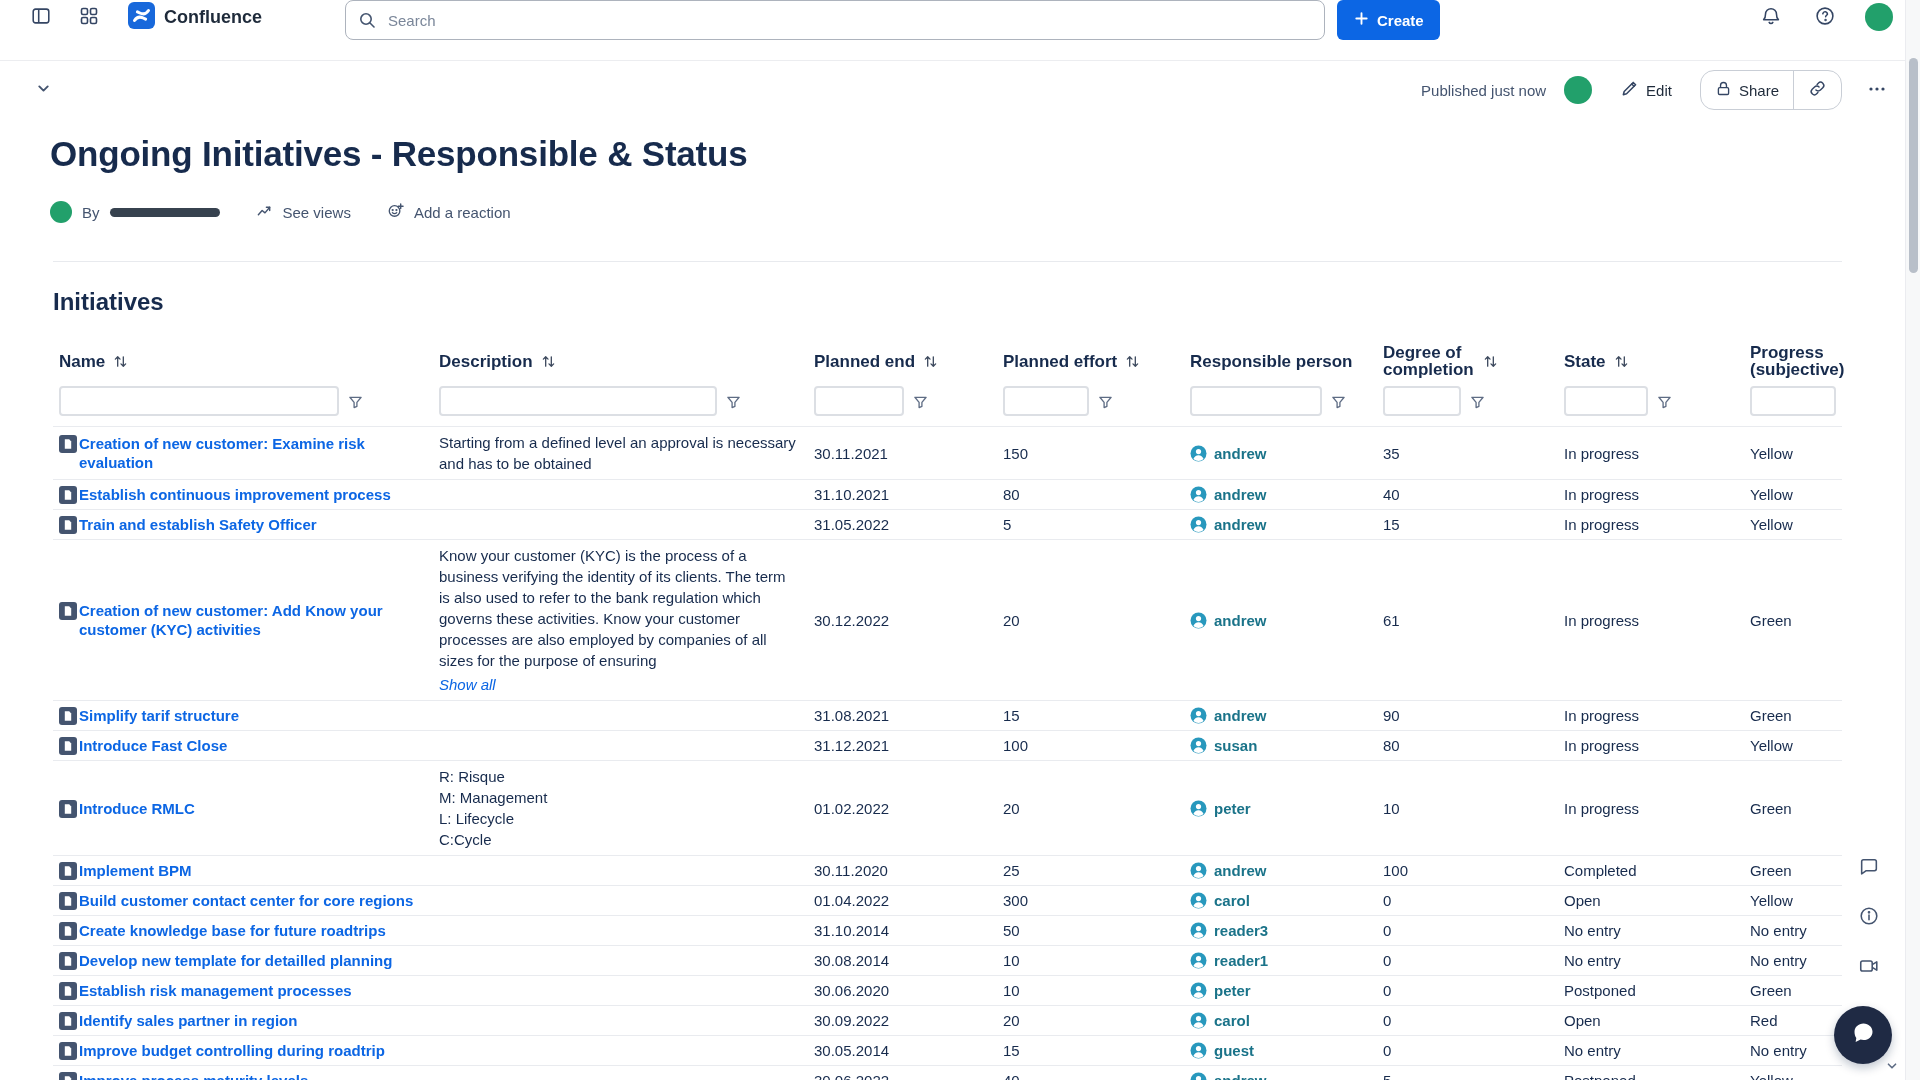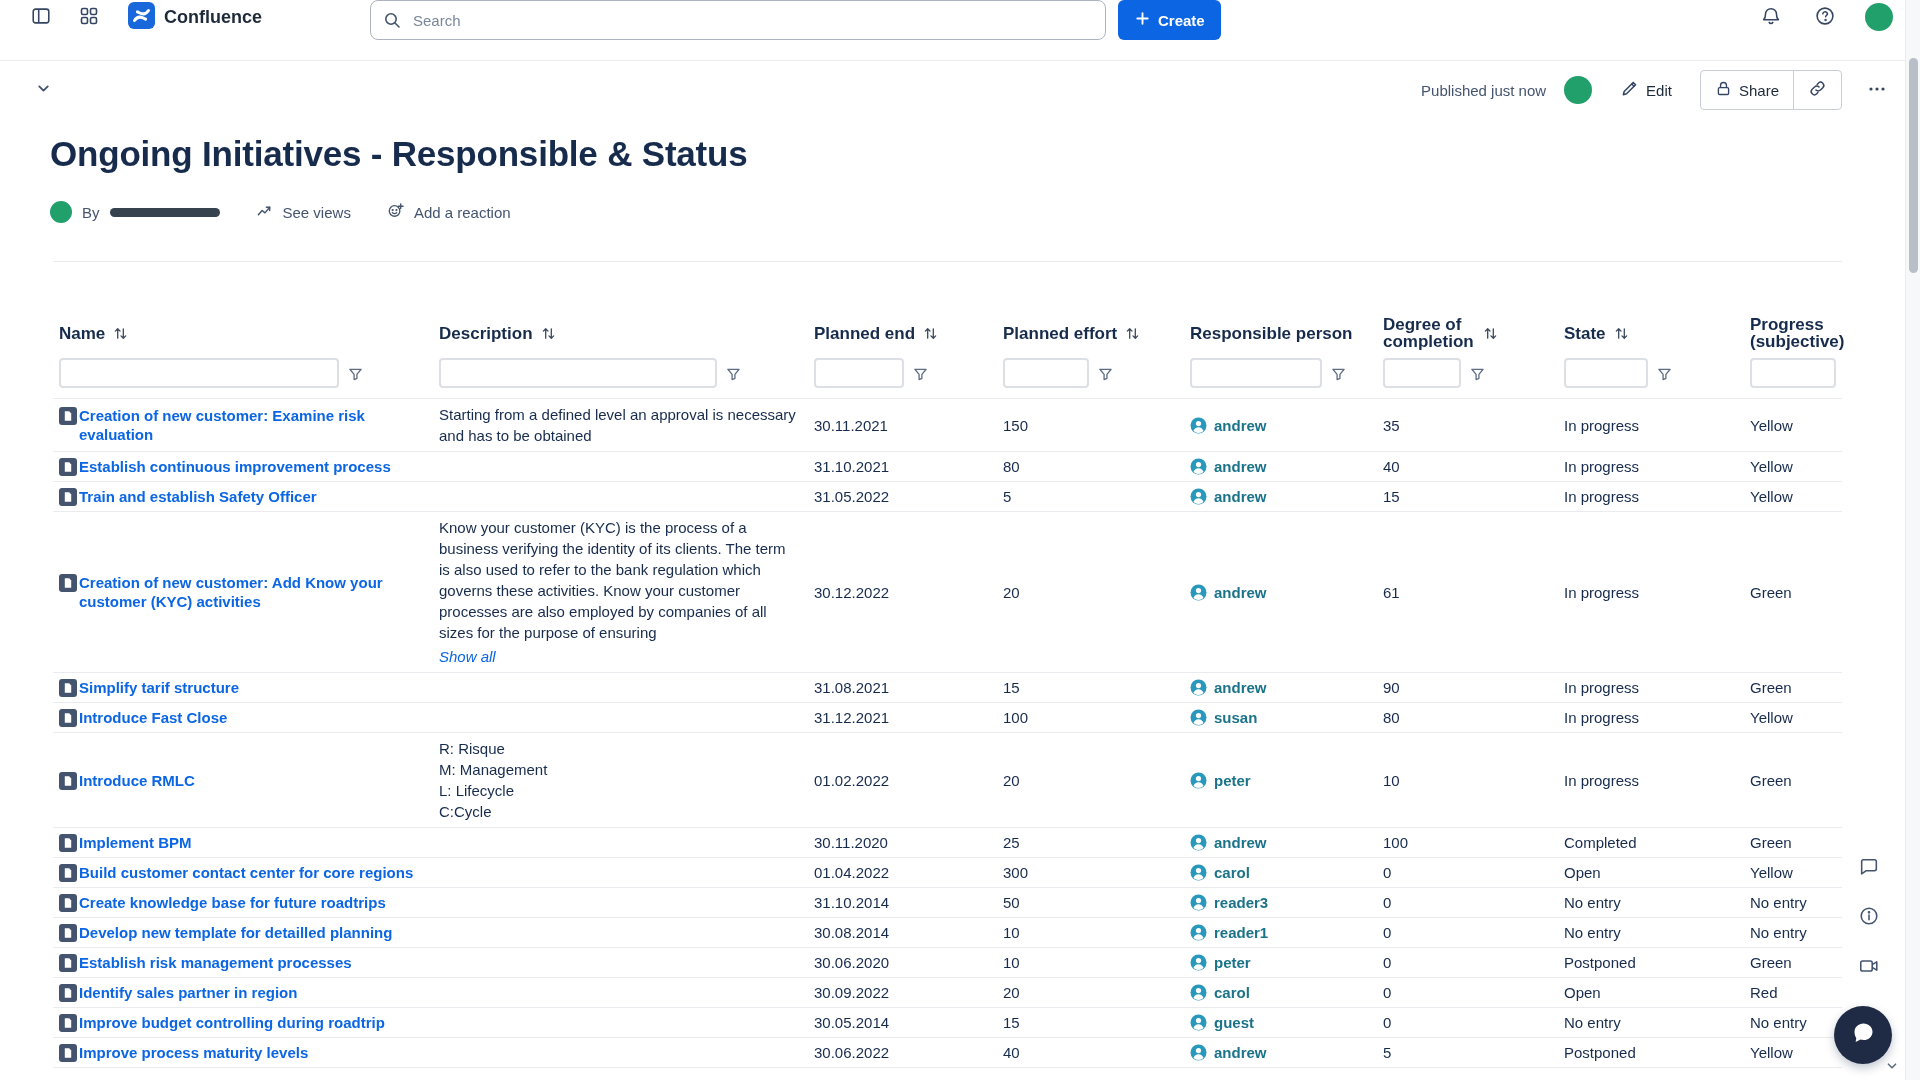--- a/index.html
+++ b/index.html
@@ -22,21 +22,21 @@
     background: #fff;
   }
   .nav-left { display: flex; align-items: center; gap: 14px; }
   .icon-btn {
     width: 34px; height: 34px;
     display: flex; align-items: center; justify-content: center;
     border-radius: 6px; background: transparent; border: none; cursor: pointer;
   }
   .logo { display: flex; align-items: center; gap: 9px; margin-left: 8px; }
   .logo-text { font-size: 18px; font-weight: 700; color: #1E2A3A; }
-  .search-wrap { position: relative; margin-left: 108px; width: 736px; }
+  .search-wrap { position: relative; margin-left: 83px; width: 980px; }
   .search-input {
     width: 100%; height: 40px;
     border: 1px solid #ADB3BD; border-radius: 8px;
     padding: 0 14px 0 42px;
     font-size: 15px; font-family: inherit; color: #172B4D;
     outline: none; background: #fff;
   }
   .search-input::placeholder { color: #7A8699; }
   .search-icon-pos { position: absolute; left: 13px; top: 11px; }
   .create-btn {
@@ -61,21 +61,21 @@
   .page-bar-right { margin-left: auto; display: flex; align-items: center; gap: 18px; }
   .published { font-size: 15px; color: #44546F; }
   .ghost-btn {
     display: flex; align-items: center; gap: 7px;
     background: transparent; border: none; cursor: pointer;
     font-family: inherit; font-size: 15px; font-weight: 500; color: #1E2A3A;
     padding: 8px 10px; border-radius: 6px; justify-content: center;
   }
   .btn-group {
     display: flex; align-items: stretch;
-    border: 1px solid #C9CED6; border-radius: 4px; height: 40px; overflow: hidden;
+    border: 1px solid #C9CED6; border-radius: 14px; height: 40px; overflow: hidden;
   }
   .btn-group .ghost-btn { border-radius: 0; padding: 0 14px; }
   .group-divider { width: 1px; background: #C9CED6; }
 
   
   .page-title {
     margin: 14px 60px 0 50px;
     font-size: 35px; font-weight: 700; line-height: 1.2;
     color: #172B4D; letter-spacing: -0.2px;
   }
@@ -312,20 +312,21 @@
           <circle cx="10" cy="8.6" r="0.5" fill="#44546F"></circle>
           <path d="M5.7 11.3a3.1 3.1 0 004.6 0"></path>
           <path d="M14.5 2v5M12 4.5h5" stroke-width="1.5"></path>
         </svg>
     </span>
     <span>Add a reaction</span>
   </span>
 </div>
 
 <main class="content">
+  <h2 class="section-title">Initiatives</h2>
 
   <table class="initiatives">
     <colgroup>
       <col style="width:380px">
         <col style="width:375px">
         <col style="width:189px">
         <col style="width:187px">
       <col style="width:193px">
         <col style="width:181px">
         <col style="width:186px">

